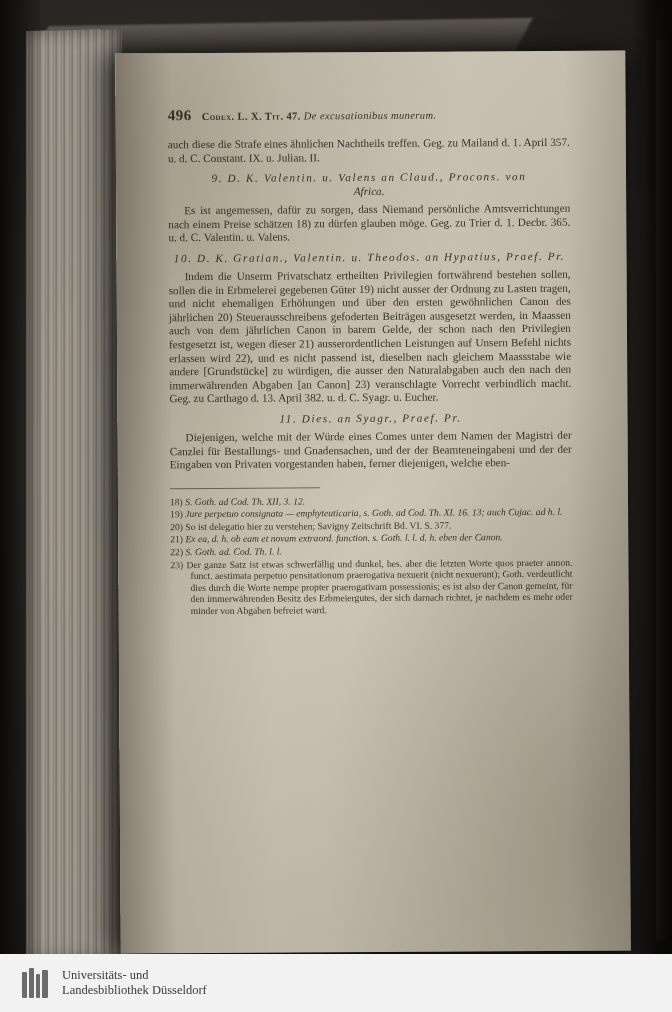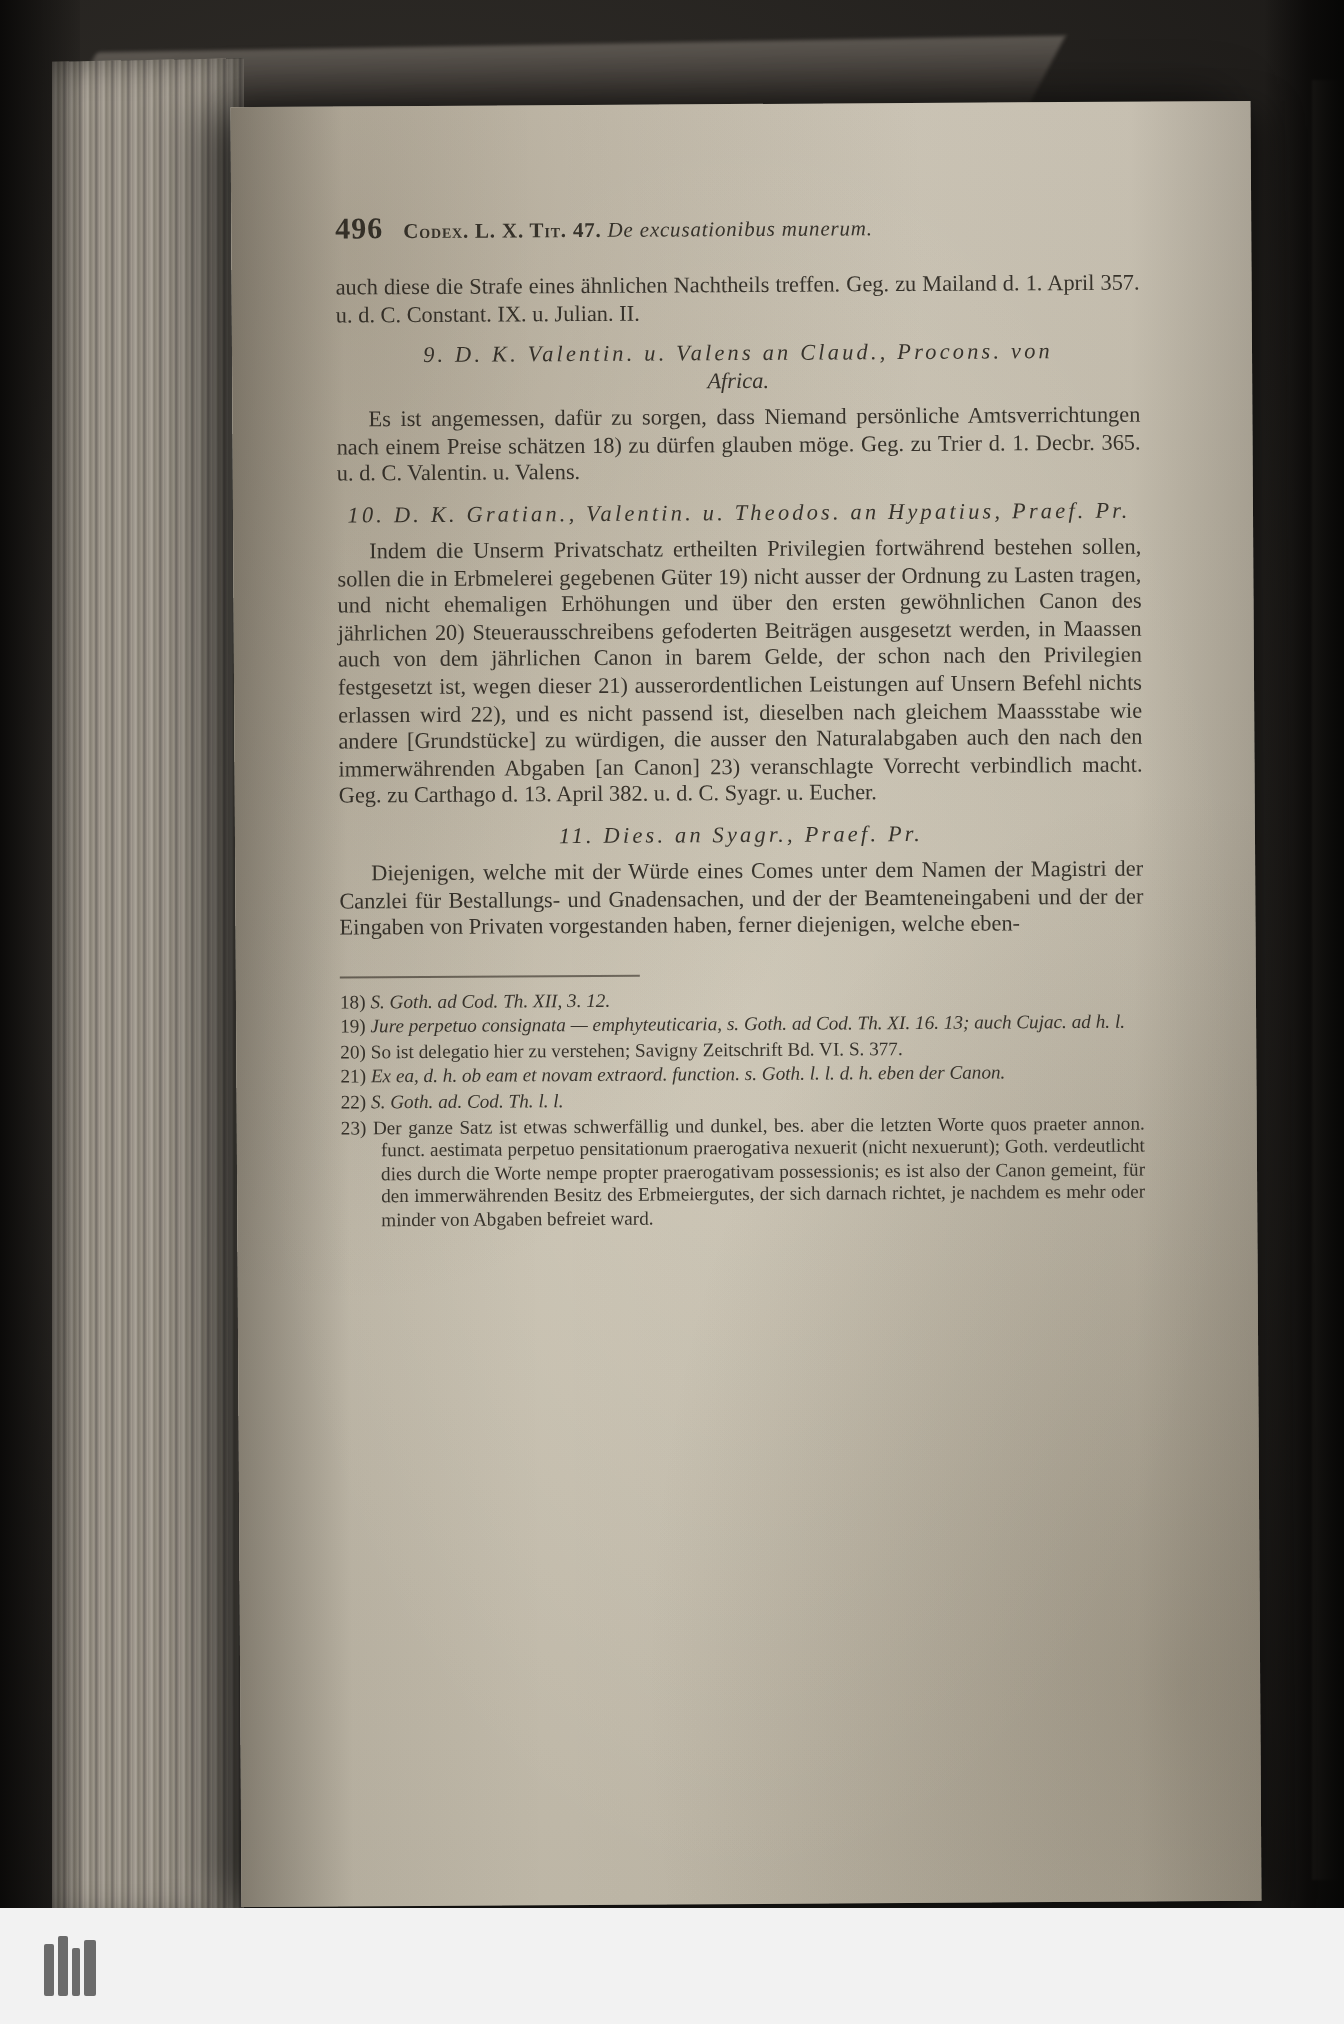--- a/index.html
+++ b/index.html
@@ -286,15 +286,19 @@
     </div>
   </div>
 
   <div class="banner">
     <div class="logo">
       <span style="left:0;top:4px;width:5px;height:26px;"></span>
       <span style="left:7px;top:0;width:5px;height:30px;"></span>
       <span style="left:14px;top:6px;width:4px;height:24px;"></span>
       <span style="left:20px;top:2px;width:6px;height:28px;"></span>
     </div>
+    <div class="txt">
+      <div>Universitäts- und</div>
+      <div>Landesbibliothek Düsseldorf</div>
+    </div>
   </div>
 
 </div>
 
 </body></html>

